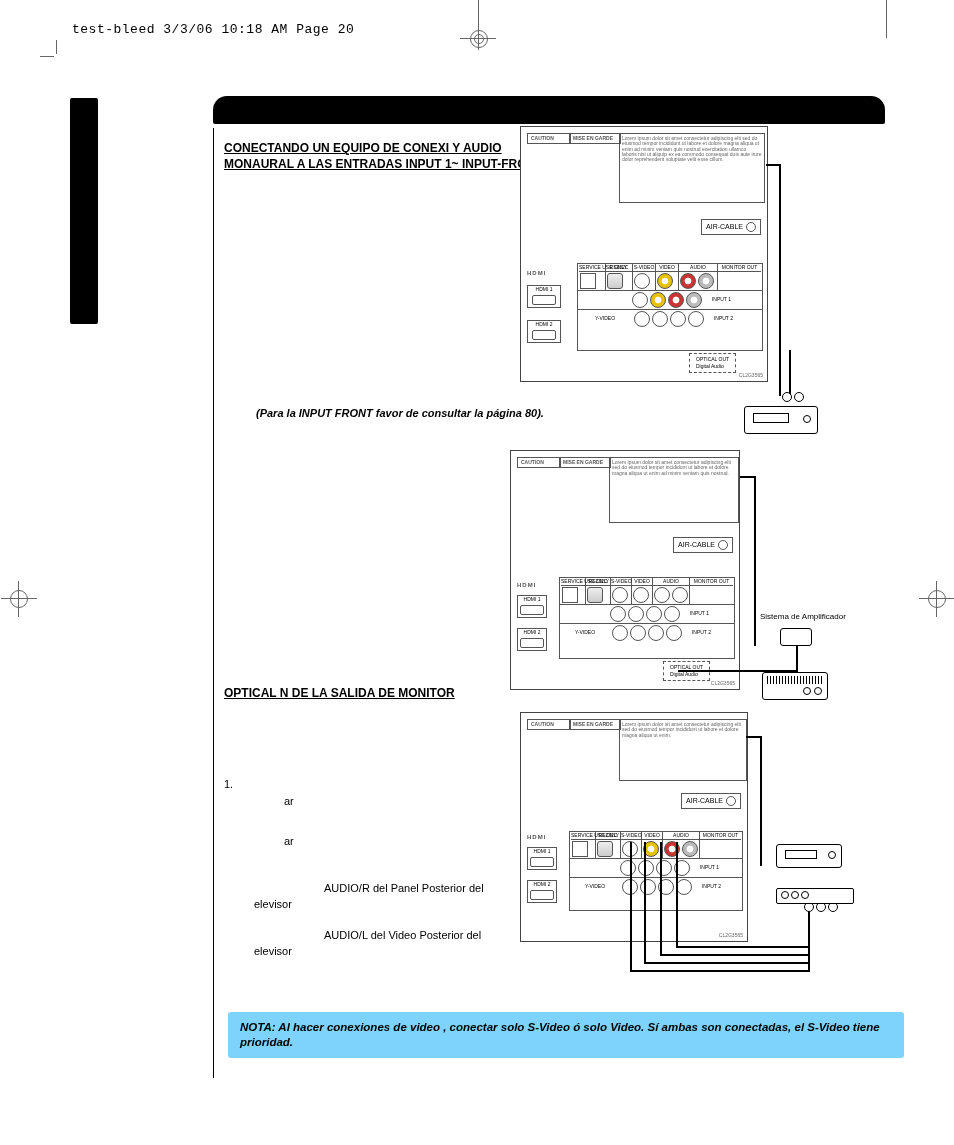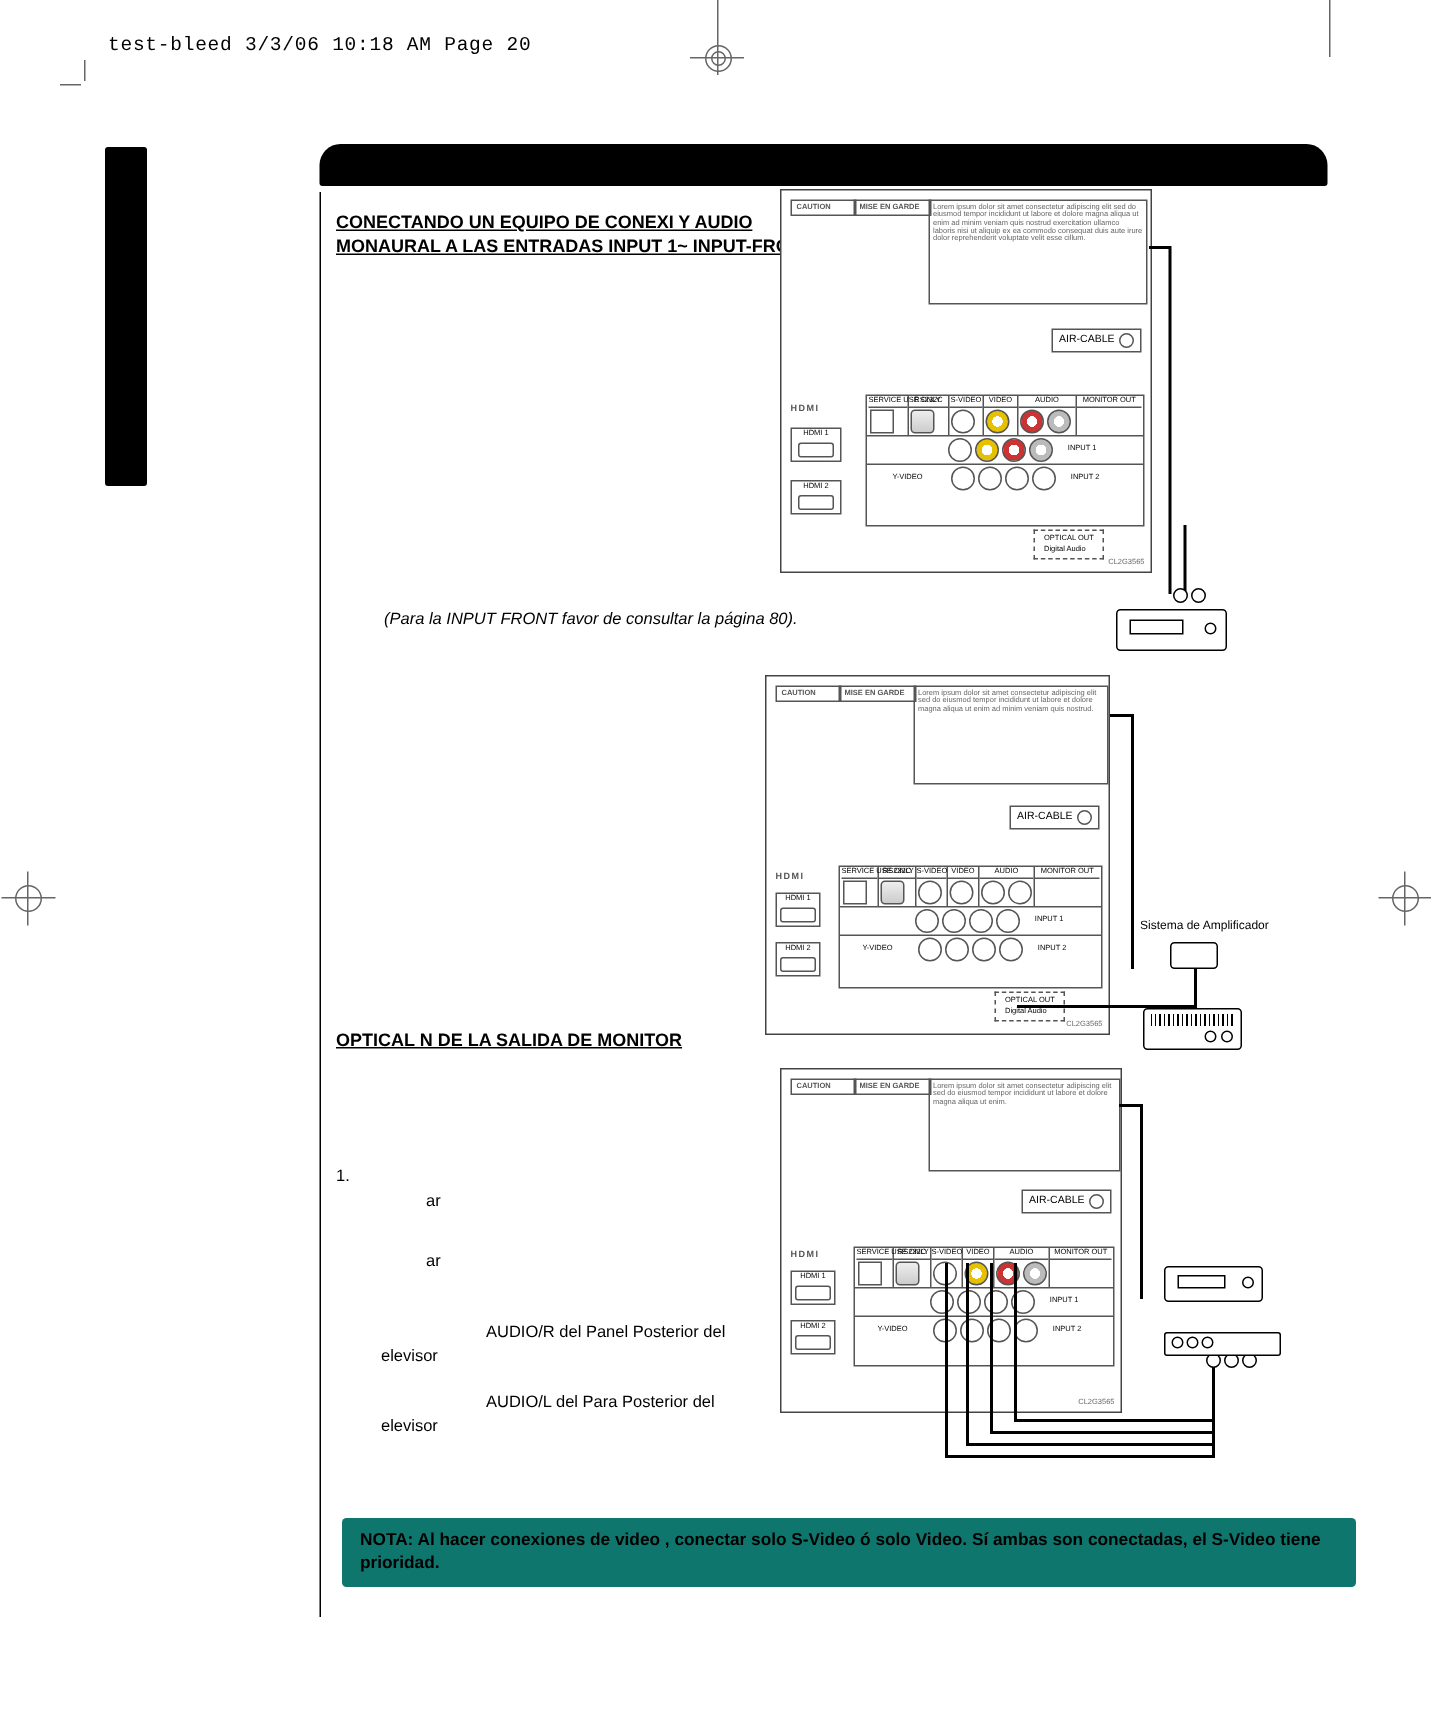--- a/index.html
+++ b/index.html
@@ -26,21 +26,21 @@
   
   .side-tab{position:absolute;left:70px;top:98px;width:28px;height:226px;background:#000;border-radius:2px}
   
   .title-bar{position:absolute;left:213px;top:96px;width:672px;height:28px;background:#000;border-radius:14px 14px 2px 2px}
   
   .col-rule{position:absolute;left:213px;top:128px;width:1px;height:950px;background:#000}
   
   .col{position:absolute;left:224px;top:140px;width:660px;font-size:12px;line-height:1.35}
   .h{font-weight:bold;font-size:12px;text-decoration:underline}
   .sec{margin-top:8px}
-  .note-ref{font-style:italic;font-weight:normal;font-size:11px;margin:10px 0 4px 32px}
+  .note-ref{font-style:italic;font-weight:bold;font-size:11px;margin:10px 0 4px 32px}
   .amp-label{position:absolute;font-size:8px;font-weight:normal}
   
   .diagram{position:absolute;border:1px solid #444;background:#fff}
   .diagram .warn{position:absolute;border:1px solid #555;font-size:5px;padding:1px 3px;color:#555}
   .diagram .blurb{position:absolute;border:1px solid #555;font-size:5px;color:#666;padding:2px;line-height:1.05;overflow:hidden}
   .diagram .air{position:absolute;right:6px;border:1px solid #555;font-size:7px;padding:2px 4px;display:flex;align-items:center;gap:3px}
   .diagram .air .jack{width:8px;height:8px;border:1px solid #555;border-radius:50%}
   .hdmi-label{position:absolute;font-size:6px;color:#555;font-weight:bold;letter-spacing:1px}
   .panel{position:absolute;border:1px solid #555}
   .porthdr{font-size:5px;text-align:center;border-bottom:1px solid #555}
@@ -62,21 +62,21 @@
   .cable.v{width:2px}
   .cable.h{height:2px}
   .plug{position:absolute;width:8px;height:8px;border:1px solid #000;background:#fff;border-radius:2px}
   .plug.rca{border-radius:50%}
   
   .device{position:absolute;border:1.5px solid #000;background:#fff;border-radius:3px}
   .device .slot{position:absolute;border:1px solid #000}
   .device .knob{position:absolute;width:6px;height:6px;border:1px solid #000;border-radius:50%}
   .device.amp .grill{position:absolute;left:4px;right:4px;top:3px;height:8px;background:repeating-linear-gradient(90deg,#000 0 1px,transparent 1px 3px)}
   
-  .note-box{position:absolute;left:228px;top:1012px;width:652px;background:#0f766e;border-radius:3px;padding:8px 12px;font-size:11.5px;font-weight:bold;line-height:1.3}
+  .note-box{position:absolute;left:228px;top:1012px;width:652px;background:#7dd3fc;border-radius:3px;padding:8px 12px;font-size:11.5px;font-style:italic;font-weight:bold;line-height:1.3}
   
   .list1{position:absolute;left:0;top:636px;width:280px;font-size:11px;line-height:1.5}
   .list1 .n{display:inline-block;width:14px}
 </style>
 </head>
 <body>
 
 <div class="page">
 
   <div class="slug">test-bleed  3/3/06  10:18 AM  Page 20</div>
@@ -308,21 +308,21 @@
 
     <div class="list1">
       <div><span class="n">1.</span></div>
       <div style="margin-left:60px">ar</div>
       <div style="height:24px"></div>
       <div style="margin-left:60px">ar</div>
       <div style="height:30px"></div>
       <div style="margin-left:100px">AUDIO/R del Panel Posterior del</div>
       <div style="margin-left:30px">elevisor</div>
       <div style="height:14px"></div>
-      <div style="margin-left:100px">AUDIO/L del Para Posterior del</div>
+      <div style="margin-left:100px">AUDIO/L del Video Posterior del</div>
       <div style="margin-left:30px">elevisor</div>
     </div>
 
   </div>
 
   <div class="note-box">
     <span>NOTA:  Al hacer conexiones de video , conectar solo S-Video ó solo Video. Sí ambas son conectadas, el S-Video tiene prioridad.</span>
   </div>
 
 </div>

